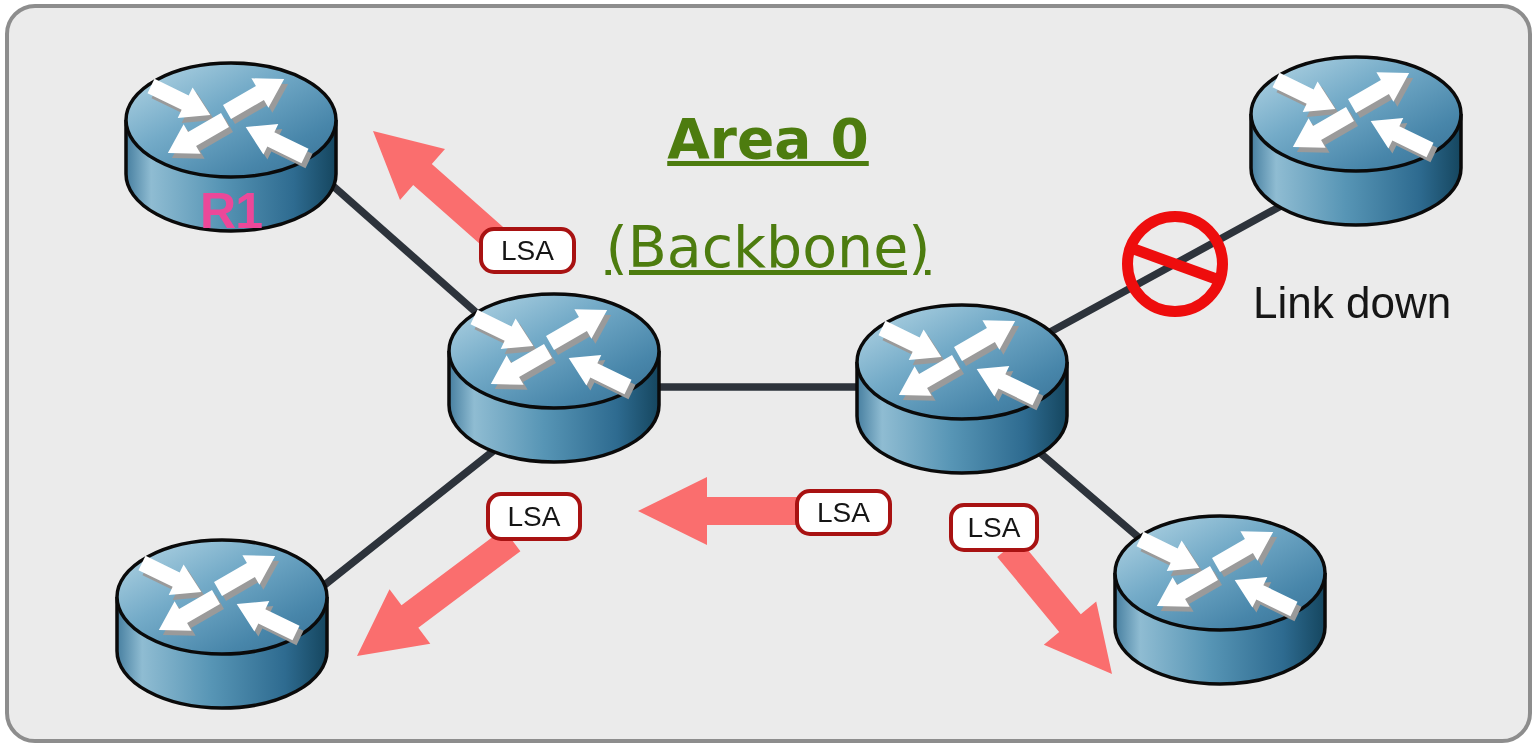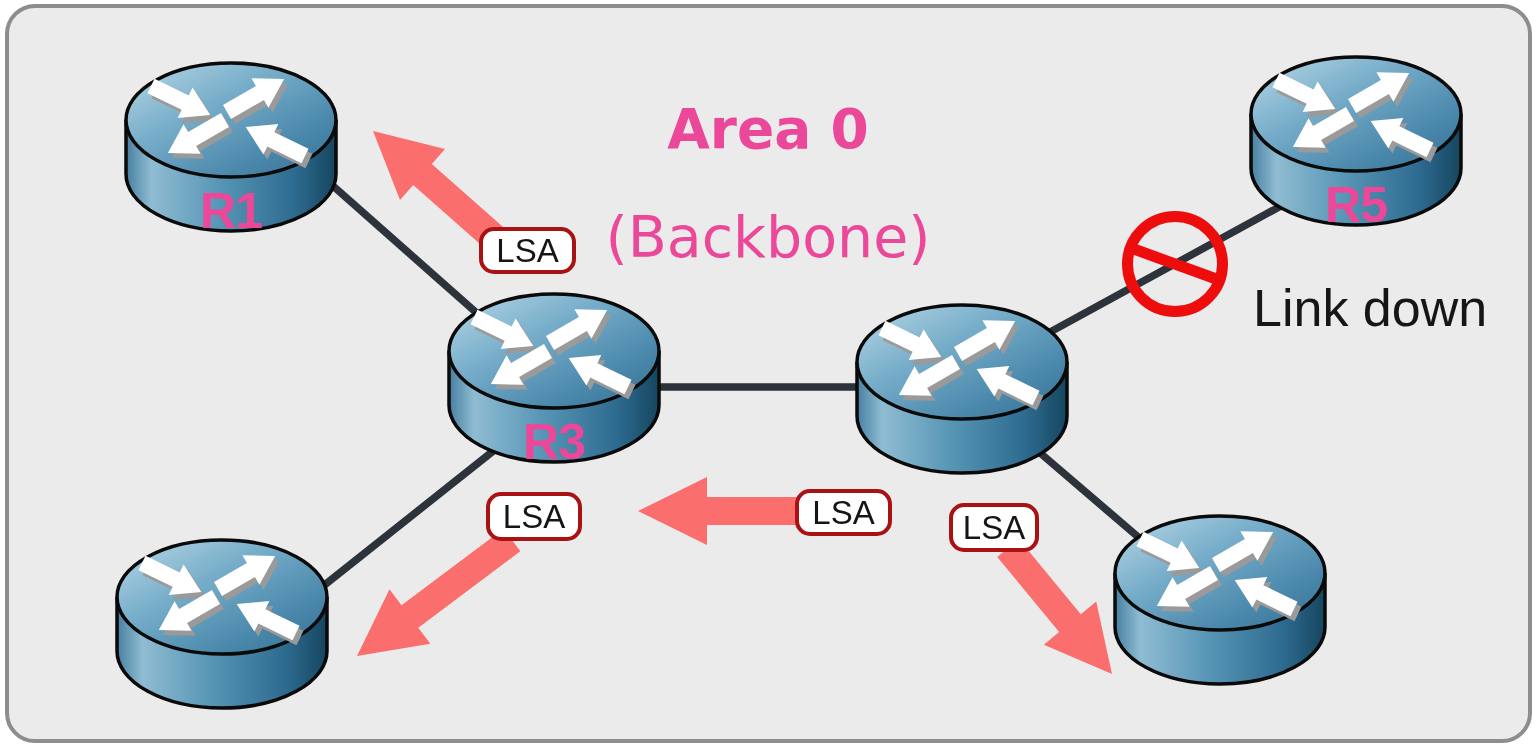--- a/index.html
+++ b/index.html
@@ -10,27 +10,27 @@
          border-radius:30px;}
   .scene{position:absolute;left:0;top:0;width:1538px;height:748px;}
   .router{position:absolute;width:220px;height:178px;}
   .router svg{position:absolute;left:0;top:0;}
   .rlabel{position:absolute;left:0;right:0;top:128px;height:50px;line-height:50px;
           text-align:center;font-family:"Liberation Sans",sans-serif;
           font-size:50px;font-weight:700;color:#ec4899;letter-spacing:-1px;}
   .lsa{position:absolute;box-sizing:border-box;background:#ffffff;
        border:4px solid #a81212;border-radius:15px;display:flex;
        align-items:center;justify-content:center;
-       font-family:"Liberation Sans",sans-serif;font-size:33px;color:#151515;}
-  .title{position:absolute;left:553px;top:98px;width:430px;text-align:center;
-         color:#ec4899;font-family:"DejaVu Sans",sans-serif;}
+       font-family:"Liberation Sans",sans-serif;font-size:28px;color:#151515;}
+  .title{position:absolute;left:553px;top:108px;width:430px;text-align:center;
+         color:#4d7c0f;font-family:"DejaVu Sans",sans-serif;text-decoration:underline;}
   .title .l1{font-size:55px;font-weight:700;line-height:62px;}
   .title .l2{font-size:57px;font-weight:400;line-height:68px;margin-top:43px;}
   .linkdown{position:absolute;left:1253px;top:278px;width:260px;
-            font-family:"Liberation Sans",sans-serif;font-size:52px;
+            font-family:"Liberation Sans",sans-serif;font-size:44px;
             color:#161616;white-space:nowrap;}
 </style>
 </head>
 <body>
 
 <div class="frame"></div>
 
 <svg class="scene" viewBox="0 0 1538 748">
   <defs>
     <linearGradient id="gTop" x1="0" y1="0" x2="1" y2="1">
@@ -92,34 +92,32 @@
 <div class="router" style="left:112px;top:535px;">
   <svg viewBox="0 0 220 178" width="220" height="178">
       <use href="#routerSym"></use>
     </svg>
 </div>
 
 <div class="router" style="left:444px;top:289px;">
   <svg viewBox="0 0 220 178" width="220" height="178">
       <use href="#routerSym"></use>
     </svg>
-  <div class="rlabel">R3</div>
 </div>
 
 <div class="router" style="left:852px;top:300px;">
   <svg viewBox="0 0 220 178" width="220" height="178">
       <use href="#routerSym"></use>
     </svg>
 </div>
 
 <div class="router" style="left:1246px;top:52px;">
   <svg viewBox="0 0 220 178" width="220" height="178">
       <use href="#routerSym"></use>
     </svg>
-  <div class="rlabel">R5</div>
 </div>
 
 <div class="router" style="left:1110px;top:511px;">
   <svg viewBox="0 0 220 178" width="220" height="178">
       <use href="#routerSym"></use>
     </svg>
 </div>
 
 <div class="lsa" style="left:479px;top:227px;width:97px;height:47px;">LSA</div>
 <div class="lsa" style="left:486px;top:492px;width:96px;height:49px;">LSA</div>

